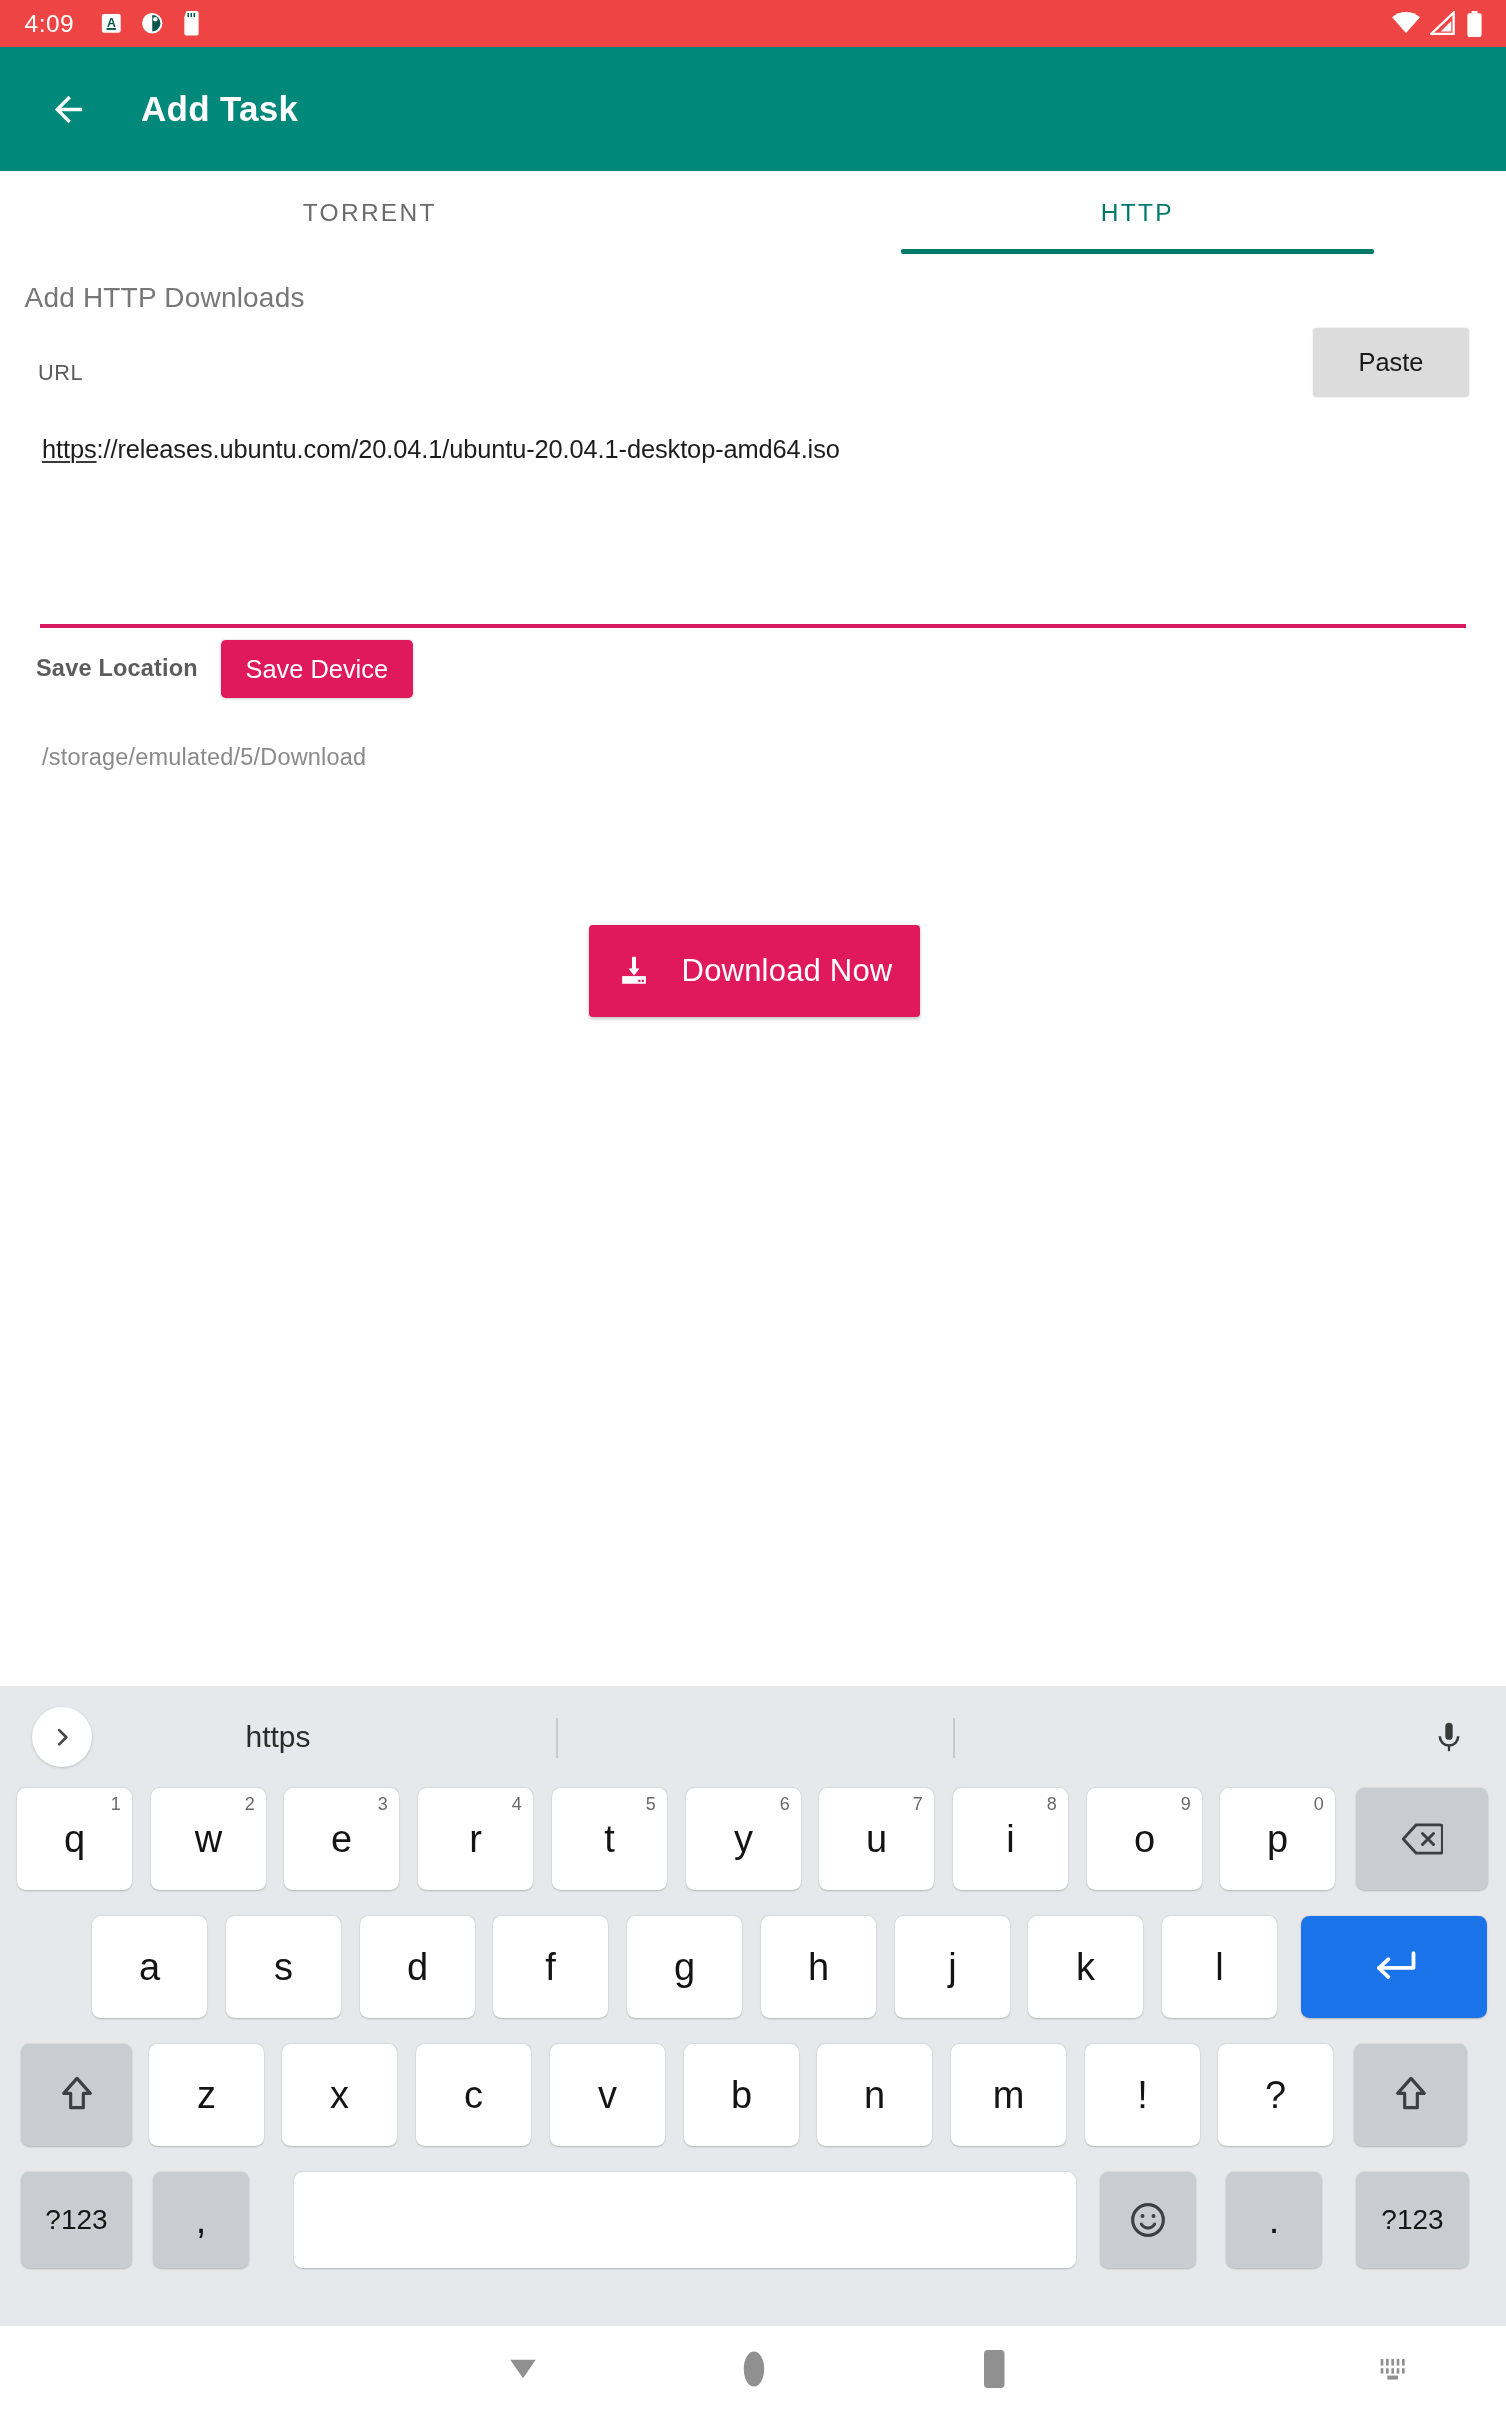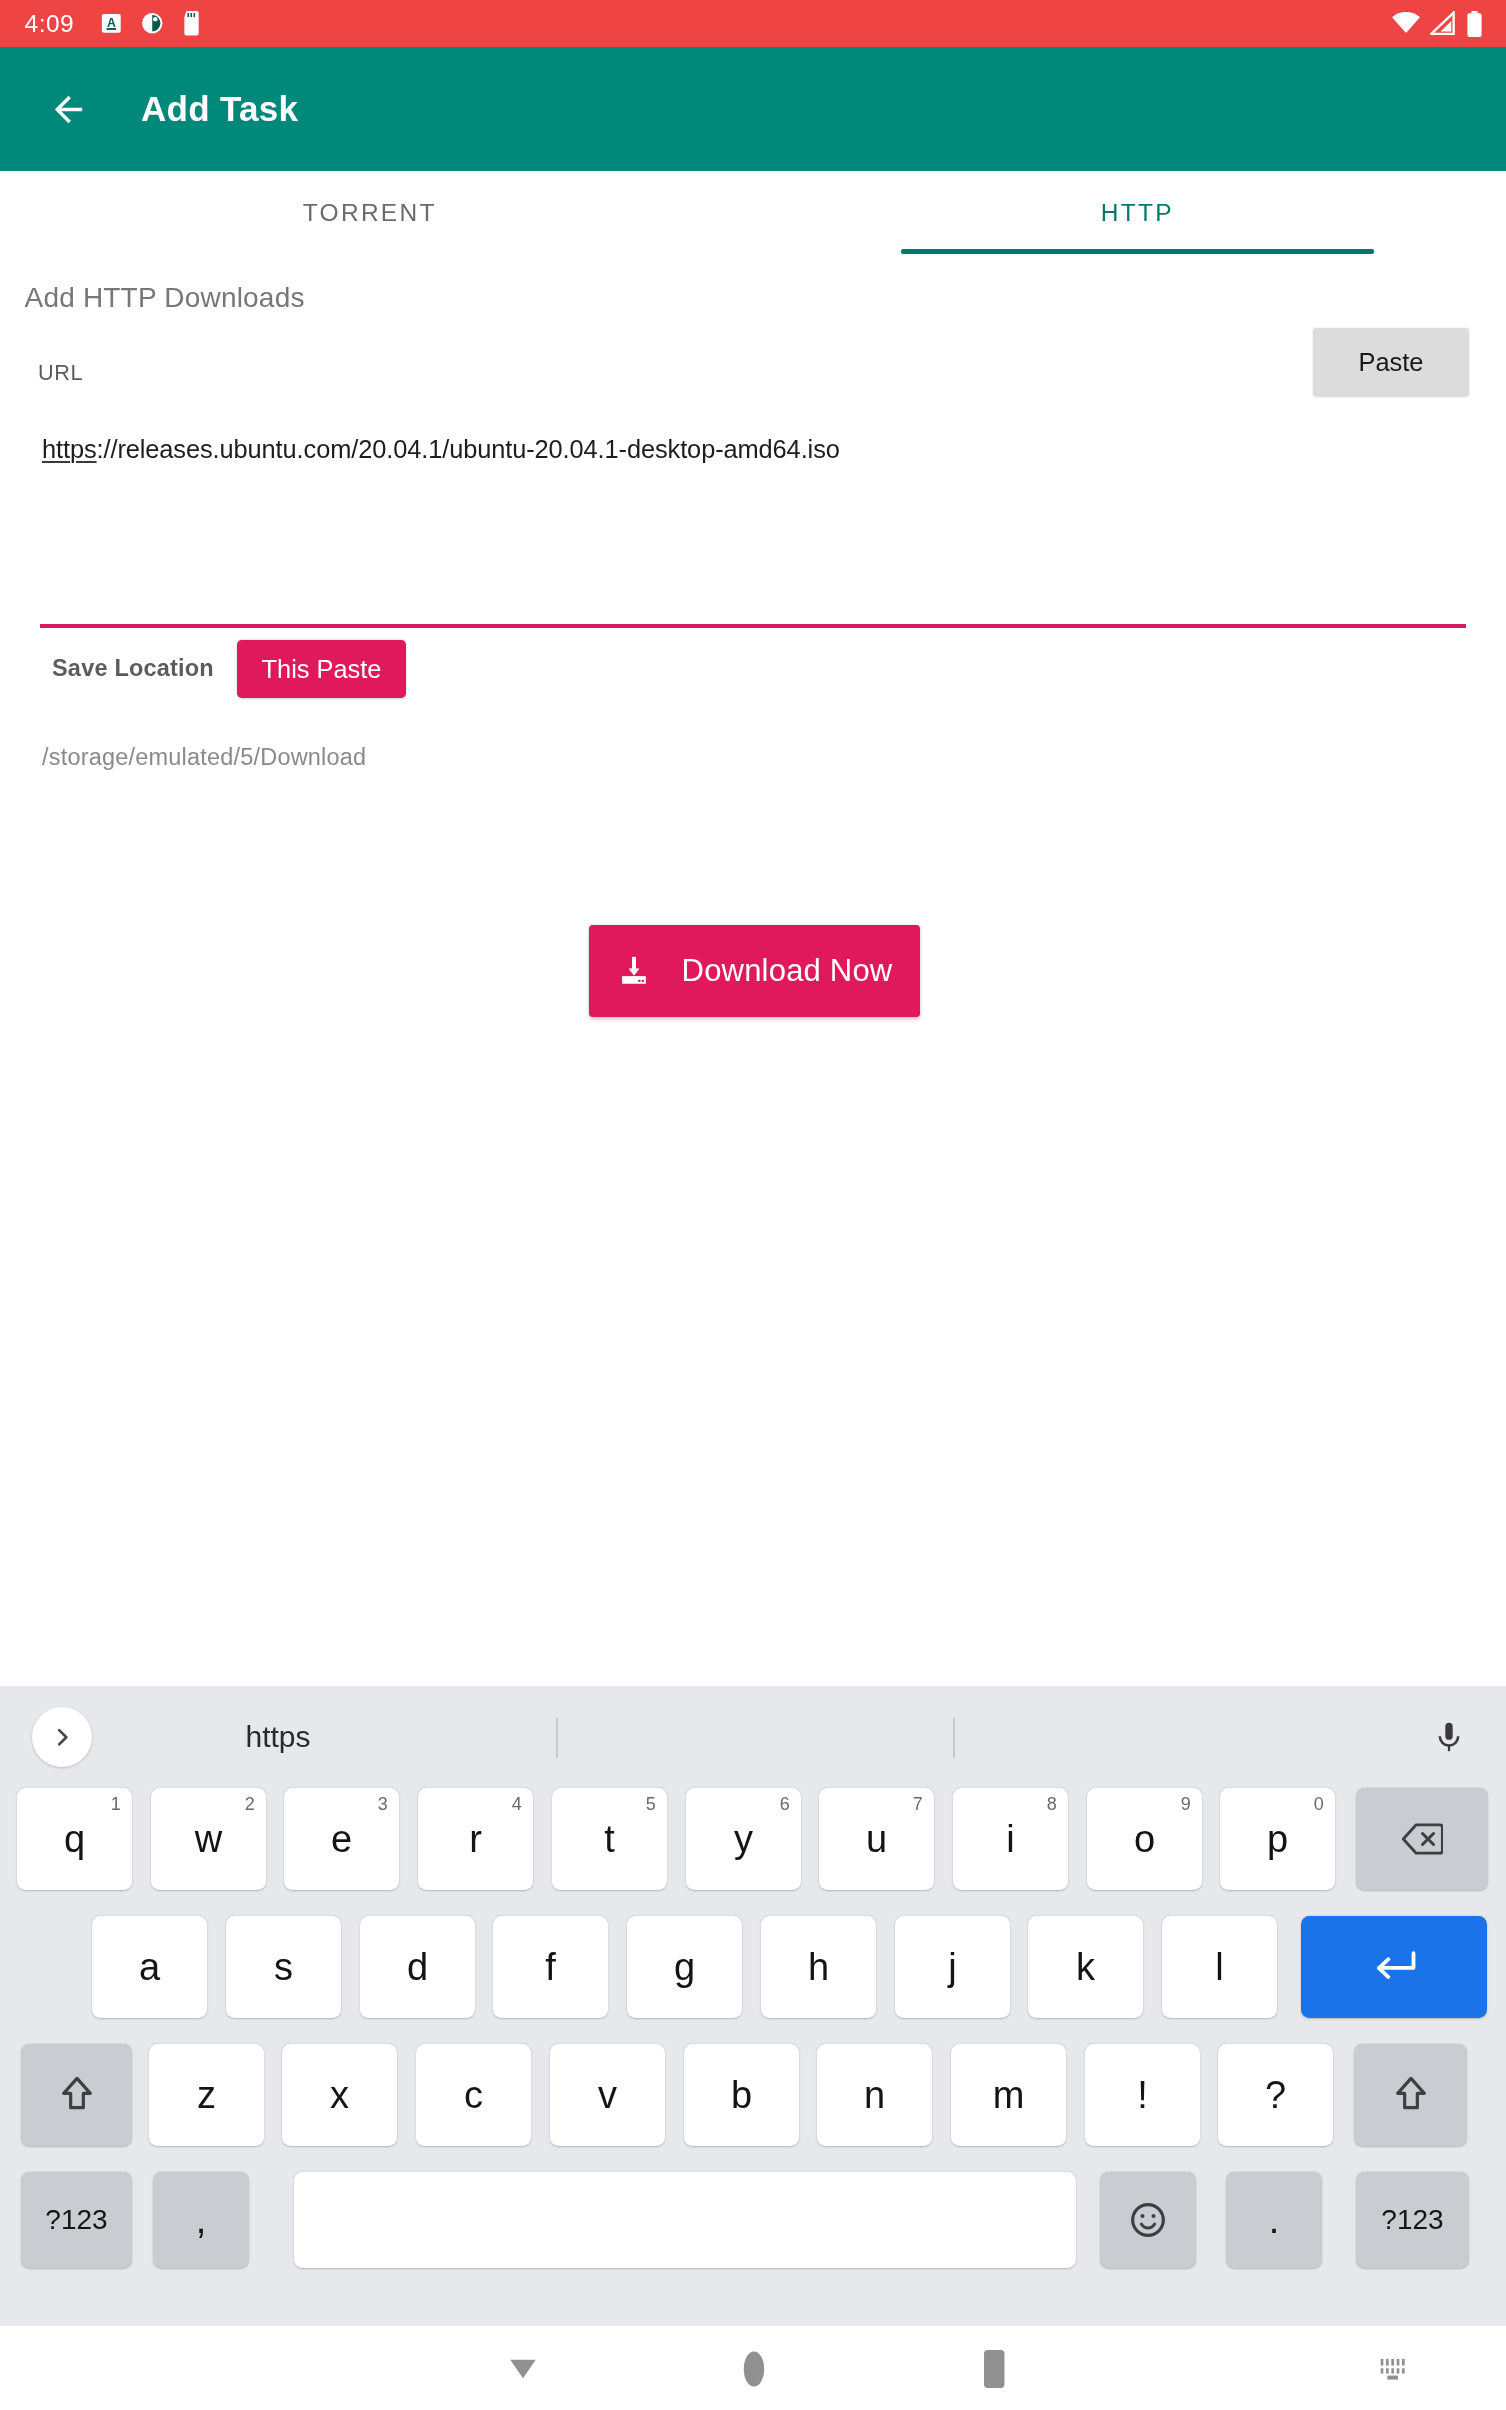--- a/index.html
+++ b/index.html
@@ -81,21 +81,21 @@
   .url-value .spellcheck {
     text-decoration: underline; text-decoration-thickness: 1.9px;
     text-underline-offset: 2.8px; text-decoration-color: #3a3a3a;
   }
   .url-underline {
     position: absolute; top: 624px; left: 40px; width: 1426px; height: 3.8px;
     background: #d81b60;
   }
 
   
-  .save-row { position: absolute; top: 640px; left: 16px; width: 1205px; height: 85px; text-decoration: underline; }
+  .save-row { position: absolute; top: 640px; left: 0; width: 1205px; height: 85px; text-decoration: underline; }
   .save-label {
     position: absolute; top: 15px; left: 36px;
     font-size: 23.5px; color: #5c5c5c; font-weight: bold; letter-spacing: 0.2px;
   }
   .this-device-btn {
     position: absolute; top: 0px; left: 221px;
     height: 58px; padding: 0 24.5px; background: #e0195c;
     border: none; border-radius: 4.7px; color: #ffffff;
     font-size: 25.4px; font-family: "Liberation Sans", sans-serif;
     cursor: pointer; display: flex; align-items: center;
@@ -245,21 +245,21 @@
 
   <div class="section-title">Add HTTP Downloads</div>
   <div class="url-label">URL</div>
   <button class="paste-btn">Paste</button>
 
   <div class="url-value"><span class="spellcheck">https</span><span>://releases.ubuntu.com/20.04.1/ubuntu-20.04.1-desktop-amd64.iso</span></div>
   <div class="url-underline"></div>
 
   <div class="save-row">
     <div class="save-label">Save Location</div>
-    <button class="this-device-btn">This Paste</button>
+    <button class="this-device-btn">Save Device</button>
   </div>
   <div class="save-path">/storage/emulated/5/Download</div>
 
   <button class="download-btn">
     <span class="ic">
       <svg width="34" height="34" viewBox="0 0 24 24">
         <path d="M12 2v8.2H8.6L12 14.6 15.4 10.2H12z" fill="#fff"></path>
         <rect x="10.6" y="2" width="2.8" height="9" fill="#fff"></rect>
         <path d="M8.2 10.4 12 15.2l3.8-4.8z" fill="#fff"></path>
         <path d="M3.6 15.6h16.8V21H3.6z" fill="#fff"></path>

